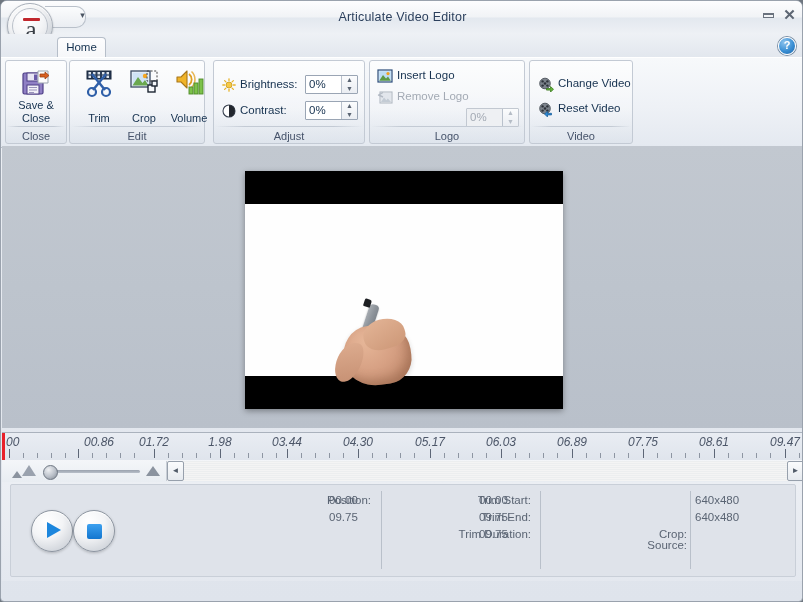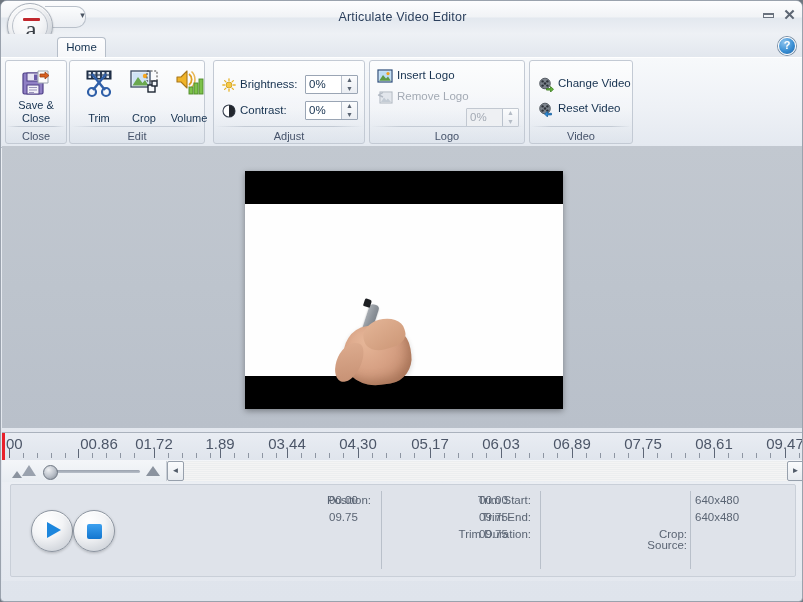--- a/index.html
+++ b/index.html
@@ -366,24 +366,25 @@
     left: 1px; top: 431px;
     width: 801px; height: 28px;
     background: linear-gradient(180deg,#e9edf3 0%, #dfe4ec 100%);
     border-top: 1px solid #aab2bd;
     border-bottom: 1px solid #b6bdc7;
     overflow: hidden;
   }
   .rtick-label {
     position: absolute;
     top: 2px;
-    font-size: 15px;
+    font-size: 12px;
     color: #4c5668;
     transform: translateX(-50%);
     white-space: nowrap;
+    font-style: italic;
   }
   .rtick-major {
     position: absolute;
     top: 16px;
     width: 1px; height: 9px;
     background: #5d6676;
   }
   .rtick-minor {
     position: absolute;
     top: 20px;
@@ -747,21 +748,21 @@
   </div>
 
   <div id="ruler">
     <div id="ruler-ticks">
         <div class="rtick-label" style="left: 4px; transform: none;">00</div>
         <div class="rtick-major" style="left: 7px;"></div>
         <div class="rtick-label" style="left: 76px; margin-left: 21px;">00.86</div>
         <div class="rtick-major" style="left: 76px;"></div>
         <div class="rtick-label" style="left: 152px;">01.72</div>
         <div class="rtick-major" style="left: 152px;"></div>
-        <div class="rtick-label" style="left: 218px;">1.89</div>
+        <div class="rtick-label" style="left: 218px;">1.98</div>
         <div class="rtick-major" style="left: 218px;"></div>
         <div class="rtick-label" style="left: 285px;">03.44</div>
         <div class="rtick-major" style="left: 285px;"></div>
         <div class="rtick-label" style="left: 356px;">04.30</div>
         <div class="rtick-major" style="left: 356px;"></div>
         <div class="rtick-label" style="left: 428px;">05.17</div>
         <div class="rtick-major" style="left: 428px;"></div>
         <div class="rtick-label" style="left: 499px; text-align: center;">06.03</div>
         <div class="rtick-major" style="left: 499px;"></div>
         <div class="rtick-label" style="left: 570px;">06.89</div>

